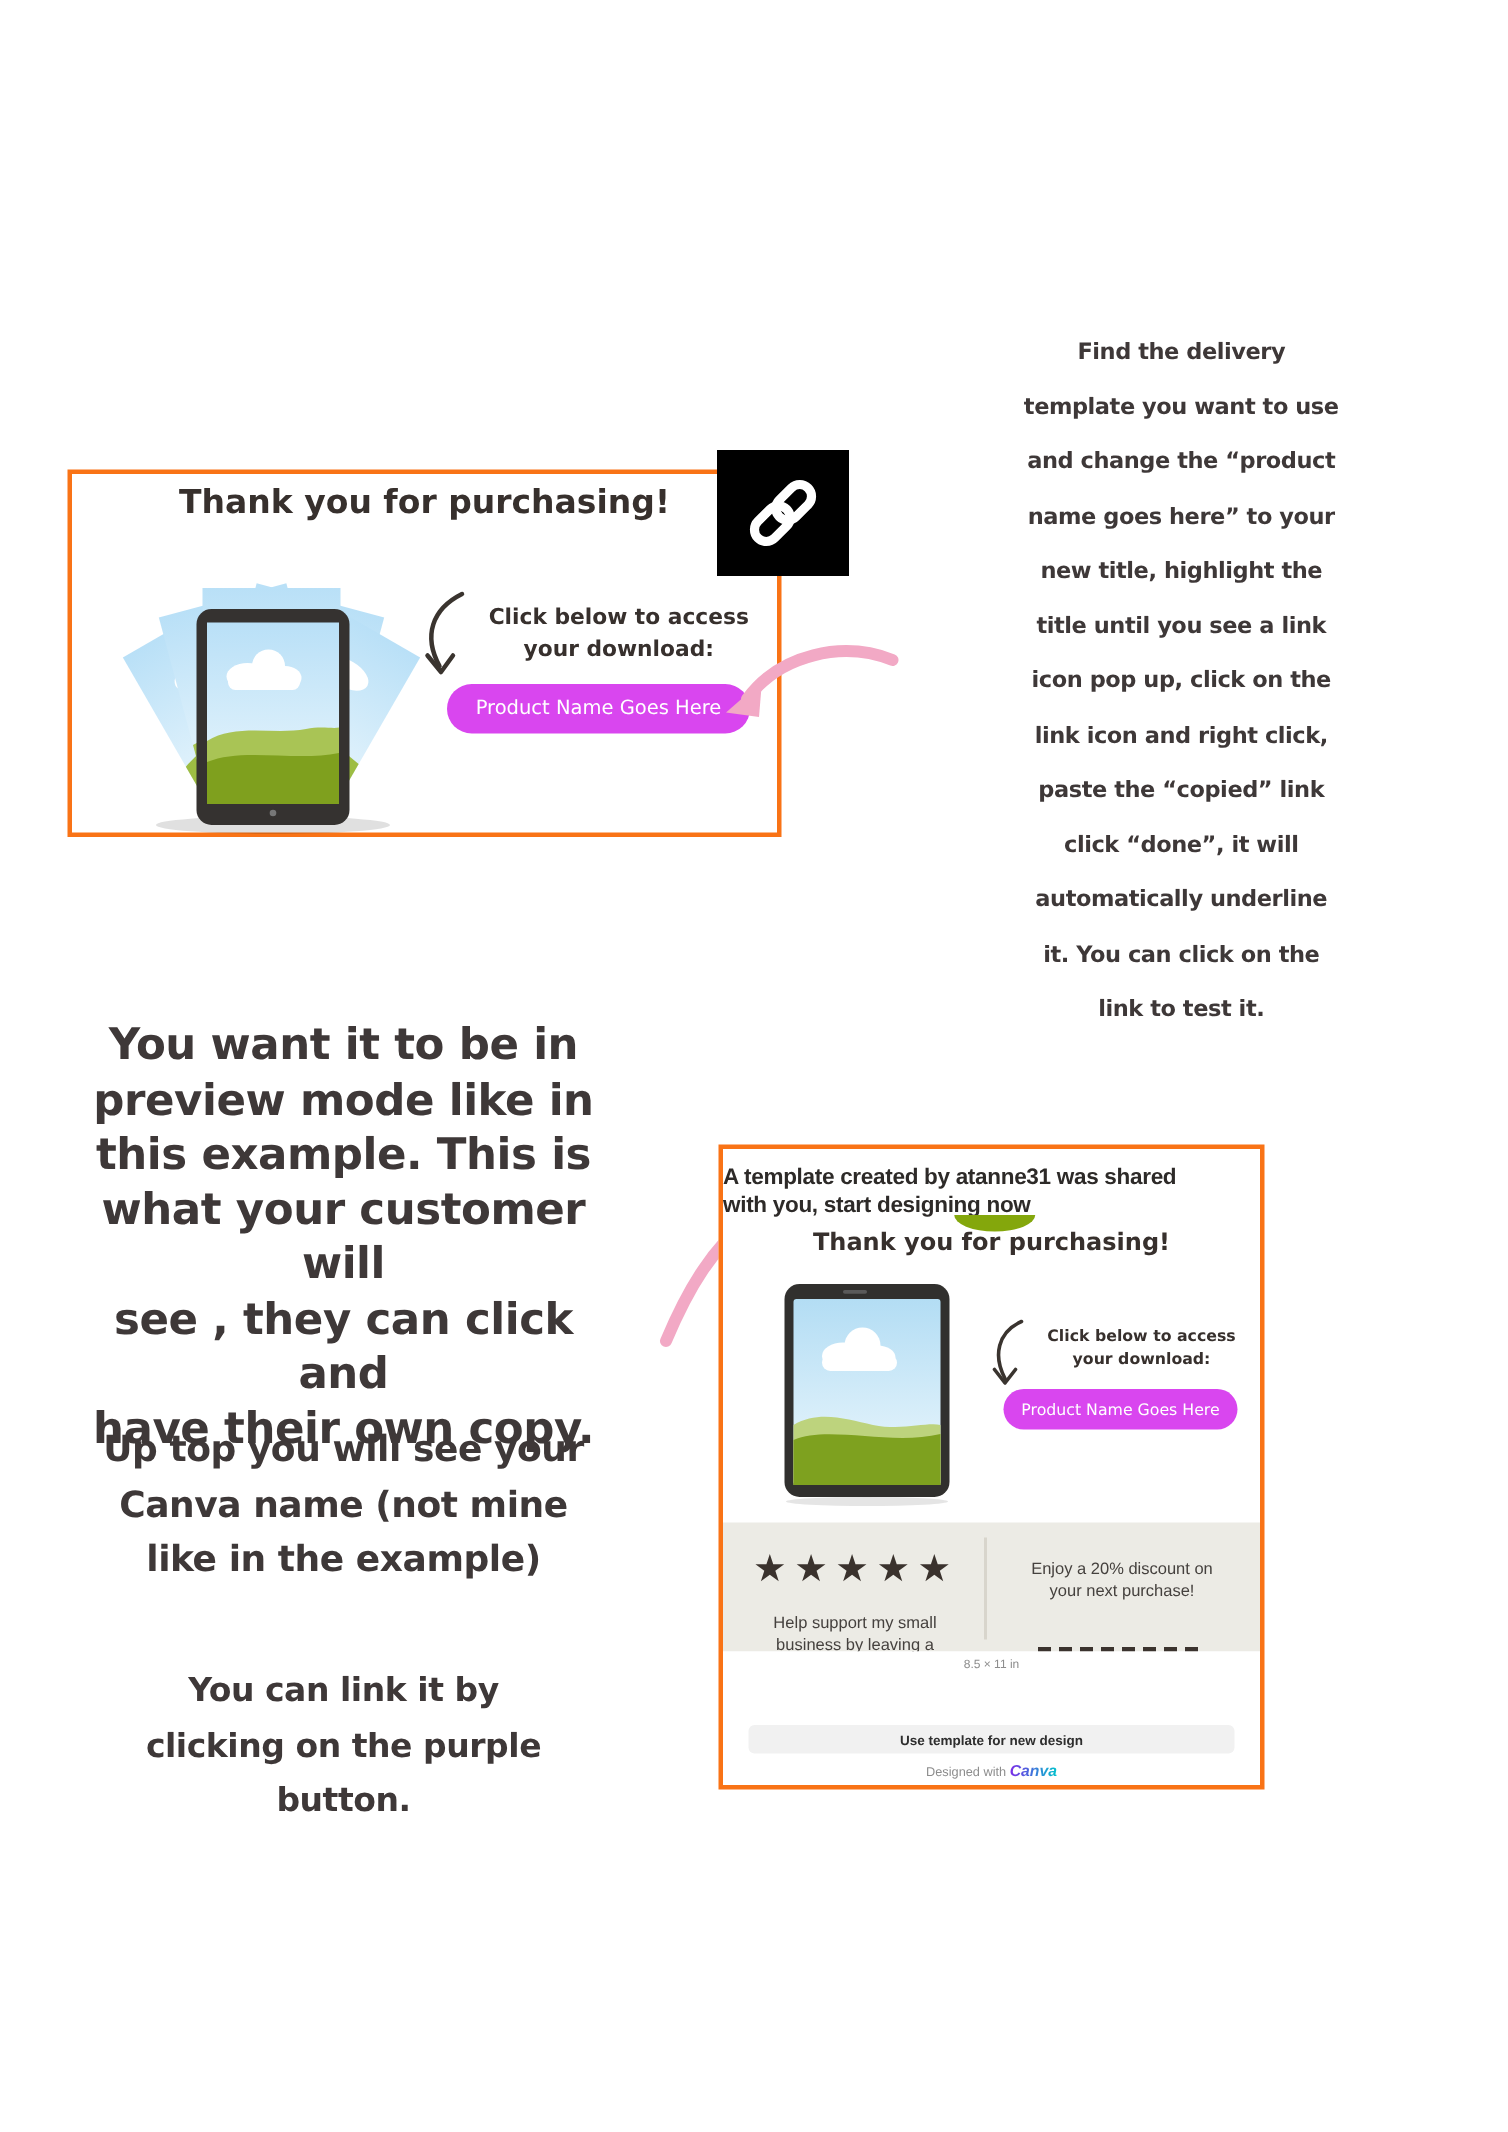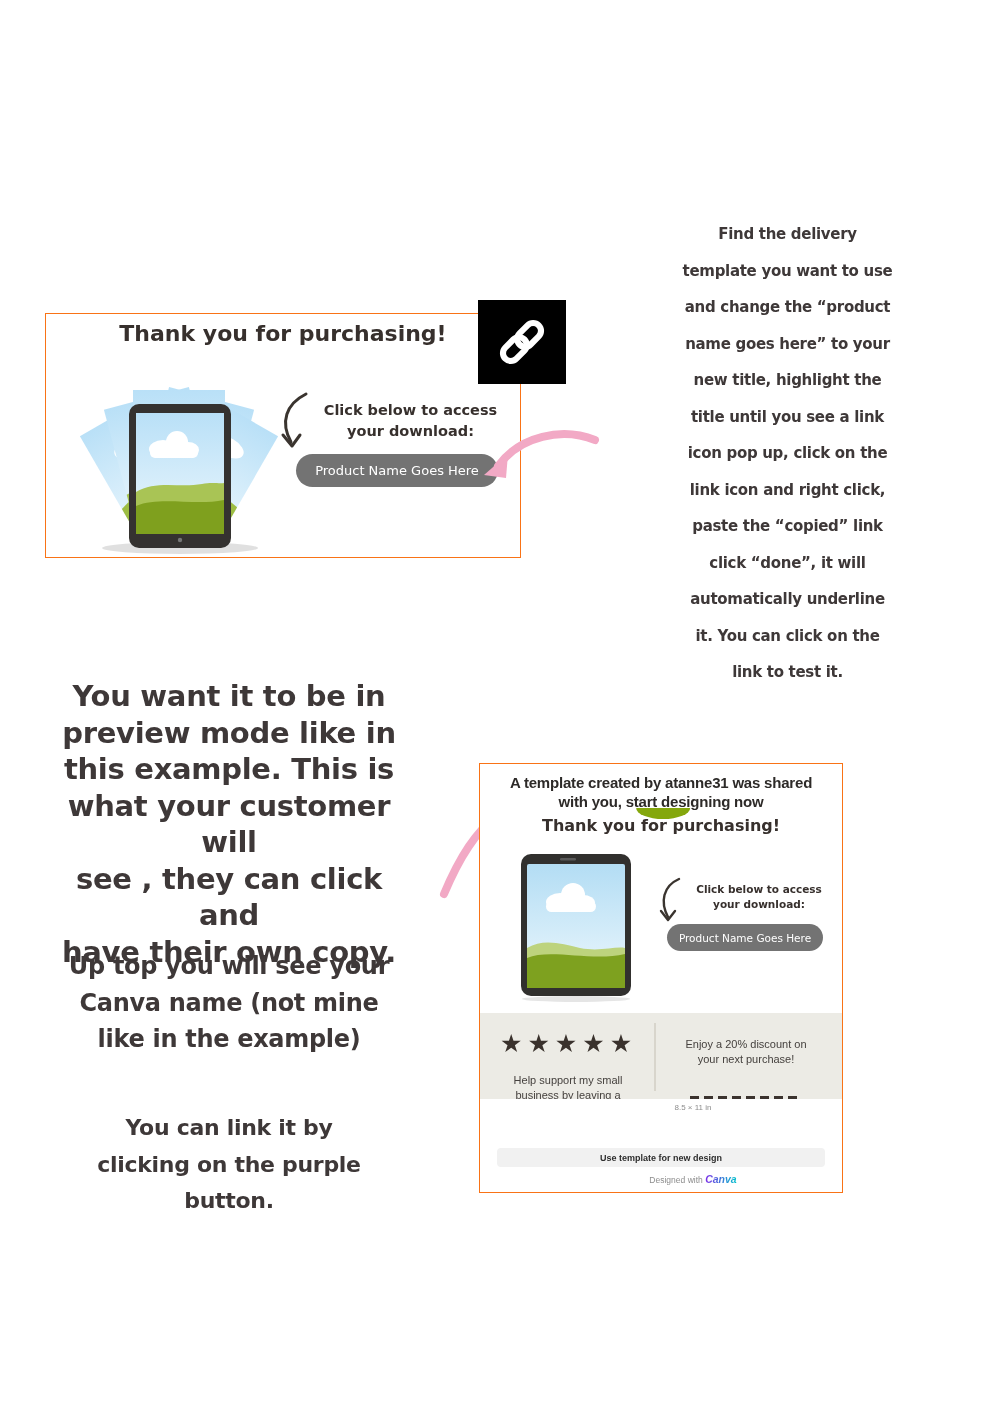--- a/index.html
+++ b/index.html
@@ -1,38 +1,38 @@
 <!DOCTYPE html>
 <html><head>
 <meta charset="utf-8">
 <style>
   html,body{margin:0;padding:0;background:#fff;}
   #page{position:relative;width:1005px;height:1421px;background:#ffffff;overflow:hidden;
         font-family:"DejaVu Sans",sans-serif;}
   .blurb{position:absolute;font-weight:700;color:#3e3838;text-align:center;
          white-space:pre-line;letter-spacing:-0.3px;}
-  .card{position:absolute;background:#fff;border:1px solid #f97316;box-sizing:border-box;}
+  .card{position:absolute;background:#fff;border:3px solid #f97316;box-sizing:border-box;}
   .c-title{position:absolute;width:100%;text-align:center;font-weight:700;color:#37302d;}
   .access{position:absolute;font-weight:700;color:#37302d;text-align:center;white-space:pre-line;}
-  .pill{position:absolute;background:#737373;color:#fff;border:none;border-radius:17px;
+  .pill{position:absolute;background:#d946ef;color:#fff;border:none;border-radius:17px;
         font-family:"DejaVu Sans",sans-serif;text-align:center;display:flex;
         align-items:center;justify-content:center;cursor:pointer;}
   .linkbox{position:absolute;left:478px;top:300px;width:88px;height:84px;background:#000;
         display:flex;align-items:center;justify-content:center;cursor:pointer;}
-  .share-txt{position:absolute;top:9px;width:100%;text-align:center;
+  .share-txt{position:absolute;top:9px;width:100%;text-align:left;
         font-family:"Liberation Sans",sans-serif;font-weight:600;font-size:15px;
         line-height:19px;color:#2d2a28;white-space:pre-line;letter-spacing:-0.2px;}
   .smile{position:absolute;left:50%;transform:translateX(-46%);top:44px;width:54px;height:11px;
         background:#84a70c;border-radius:0 0 50% 50%/0 0 100% 100%;}
   .review{position:absolute;left:0;right:0;top:249px;height:86px;background:#ecebe5;overflow:hidden;}
   .rv-divider{position:absolute;left:174px;top:10px;width:2px;height:68px;background:#d8d5cc;}
   .stars{position:absolute;left:20px;top:16px;font-size:25px;letter-spacing:5px;color:#3a322d;}
   .rv-txt{position:absolute;font-family:"Liberation Sans",sans-serif;color:#45413e;
         text-align:center;white-space:pre-line;}
-  .sheet{position:absolute;left:0;right:0;top:335px;height:87px;background:#fff;padding-left:32px;}
+  .sheet{position:absolute;left:0;right:0;top:335px;height:87px;background:#fff;}
   .size-lbl{position:absolute;top:4px;width:100%;text-align:center;font-family:"Liberation Sans",sans-serif;
         font-size:8px;color:#8d8d8d;}
   .cv-btn{position:absolute;left:17px;right:17px;height:19px;border:none;border-radius:4px;
         font-family:"Liberation Sans",sans-serif;font-weight:700;display:flex;
         align-items:center;justify-content:center;cursor:pointer;}
   .designed{position:absolute;top:74px;width:100%;text-align:center;
         font-family:Liberation Sans, sans-serif;font-size:8.5px;color:#8d8d8d;}
   .canva-brand{font-style:italic;font-weight:700;font-size:10.5px;
         background:linear-gradient(90deg,#7d2ae8,#00c4cc);
         -webkit-background-clip:text;background-clip:text;color:transparent;}

